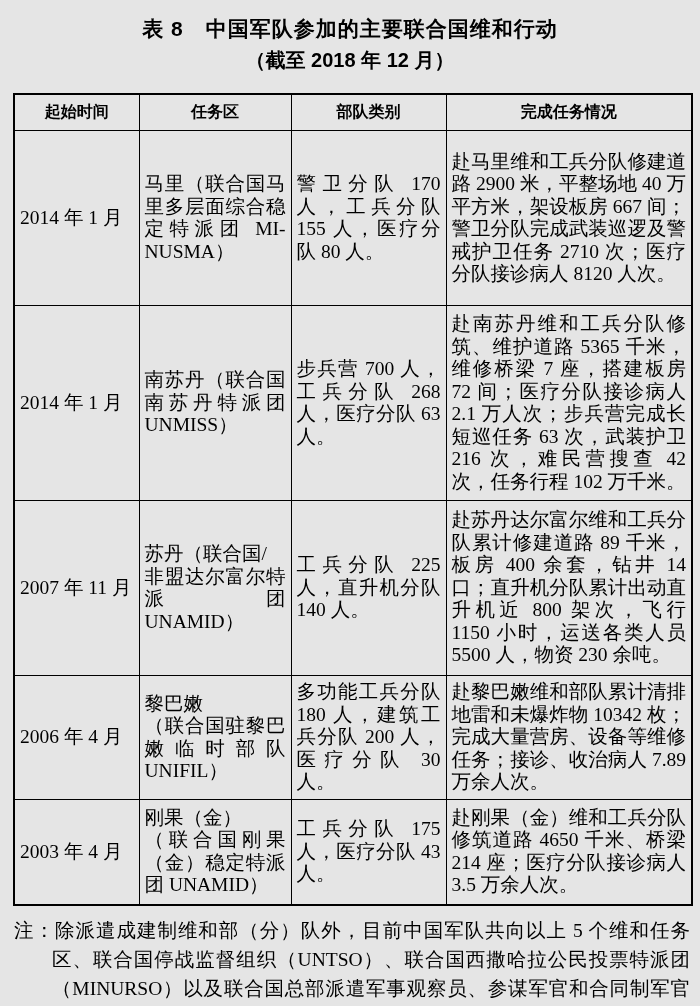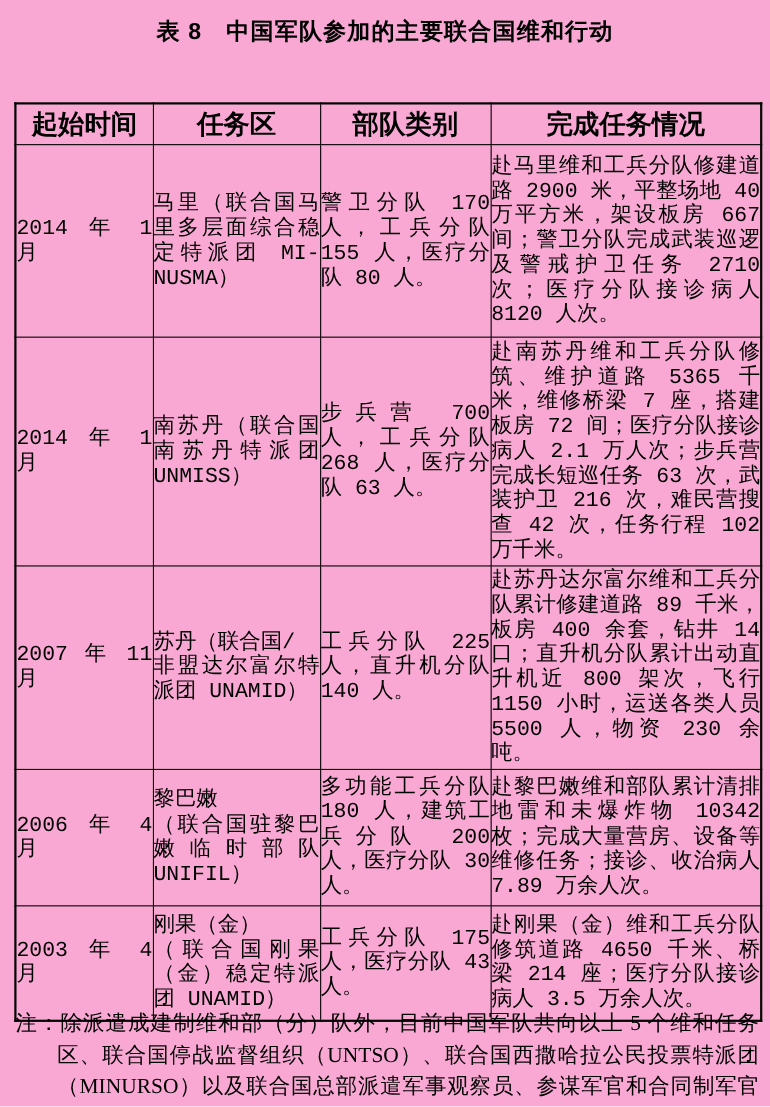--- a/index.html
+++ b/index.html
@@ -4,21 +4,21 @@
 <style>
   html, body {
     margin: 0;
     padding: 0;
     background: #ffffff;
   }
   .doc {
     position: relative;
     width: 700px;
     height: 1006px;
-    background: #f9a8d4;
+    background: #e5e5e5;
     color: #000000;
     font-family: "Liberation Serif", "DejaVu Serif", serif;
     overflow: hidden;
   }
   .title {
     margin: 16px 10px 0 10px;
     text-align: center;
     font-family: "Liberation Sans", "DejaVu Sans", sans-serif;
     font-weight: bold;
     font-size: 21px;
@@ -38,28 +38,27 @@
     left: 13px;
     top: 93px;
     width: 678px;
     border-collapse: collapse;
     table-layout: fixed;
     border: 2px solid #000;
   }
   table.pk th, table.pk td {
     border: 1px solid #000;
     vertical-align: middle;
-    padding: 2px 0;
-    font-family: Liberation Mono, monospace;
+    padding: 2px 5px;
   }
   table.pk th {
     height: 31px;
     font-family: "Liberation Sans", "DejaVu Sans", sans-serif;
     font-weight: bold;
-    font-size: 24px;
+    font-size: 16px;
     text-align: center;
     padding: 2px 2px;
   }
   table.pk td {
     font-size: 19.5px;
     line-height: 22.5px;
     text-align: justify;
     white-space: pre-line;
   }
   td.c-date {
@@ -85,20 +84,21 @@
     text-indent: -38px;
     box-sizing: border-box;
   }
 </style>
 </head>
 <body>
 
 <div class="doc">
 
   <div class="title">表 8　中国军队参加的主要联合国维和行动</div>
+  <div class="subtitle">（截至 2018 年 12 月）</div>
 
   <table class="pk">
     <colgroup>
       <col style="width:125px">
       <col style="width:152px">
       <col style="width:155px">
       <col style="width:246px">
     </colgroup>
     <thead>
       <tr>

